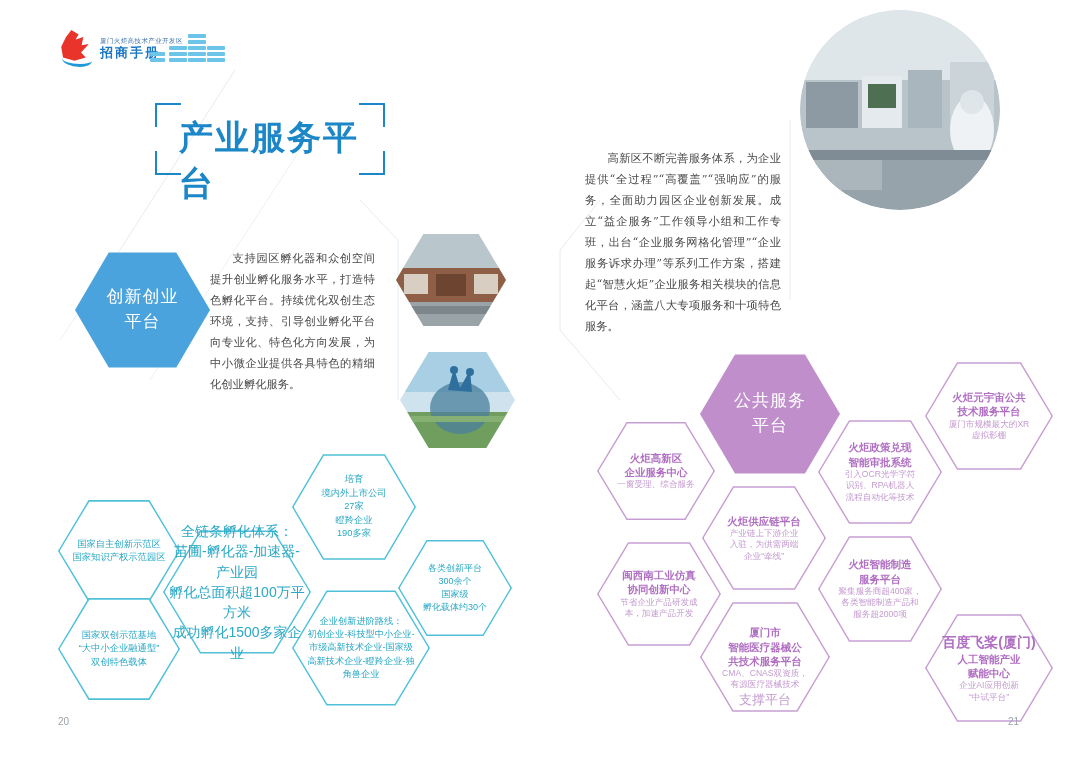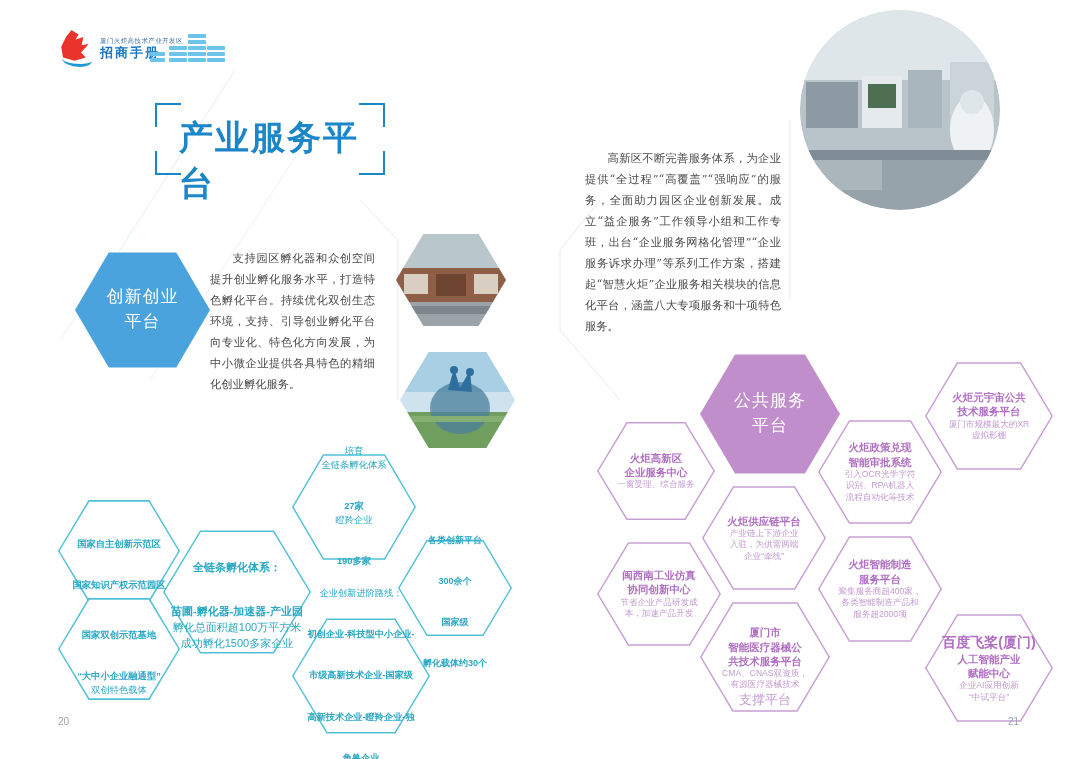--- a/index.html
+++ b/index.html
@@ -48,21 +48,21 @@
   .photo{position:absolute;clip-path:polygon(25% 2%,75% 2%,100% 50%,75% 98%,25% 98%,0% 50%);overflow:hidden;}
   .photo.round{clip-path:circle(50% at 50% 50%);border-radius:50%;}
   .photo svg{display:block;width:100%;height:100%;}
   
   .para{
     position:absolute;font-size:11.3px;line-height:21px;color:#4a4a4a;
     text-align:justify;text-indent:2em;
     font-family:"DejaVu Serif","Liberation Serif",serif;
   }
   .pagenum{position:absolute;font-size:10px;color:#9aa3ab;}
-  .b{font-weight:bold;margin-top:28px;}
+  .b{font-weight:normal;}
 </style>
 </head>
 <body>
 
 <div class="page">
 
   <svg style="position:absolute;left:0;top:0;width:1080px;height:759px;">
     <line x1="235" y1="70" x2="120" y2="250" stroke="#e4edf5" stroke-width="1"></line>
     <line x1="300" y1="150" x2="150" y2="380" stroke="#e9f1f7" stroke-width="1"></line>
     <line x1="120" y1="250" x2="60" y2="340" stroke="#e9f1f7" stroke-width="1"></line>
@@ -154,49 +154,49 @@
       <div class="inner"></div>
     <div class="txt" style="font-size:9.3px;color:#2aa8c4;">
         <div class="b">国家双创示范基地</div>
         <div class="b">“大中小企业融通型”</div>
         <div>双创特色载体</div>
       </div>
   </div>
   <div class="hex" style="left:163px;top:528px;width:148px;height:128px;">
     <div class="shape" style="background:#4fc0d8;"></div>
       <div class="inner"></div>
-    <div class="txt" style="font-size:11px;color:#2aa8c4;padding:0 6px;">
+    <div class="txt" style="font-size:14px;color:#2aa8c4;padding:0 6px;">
         <div class="b">全链条孵化体系：</div>
         <div class="b">苗圃-孵化器-加速器-产业园</div>
         <div>孵化总面积超100万平方米</div>
         <div>成功孵化1500多家企业</div>
       </div>
   </div>
   <div class="hex" style="left:292px;top:452px;width:124px;height:110px;">
     <div class="shape" style="background:#4fc0d8;"></div>
       <div class="inner"></div>
     <div class="txt" style="font-size:9.3px;color:#2aa8c4;">
         <div>培育</div>
-        <div>全链条孵化体系</div>
+        <div>境内外上市公司</div>
         <div class="b">27家</div>
         <div>瞪羚企业</div>
         <div class="b">190多家</div>
       </div>
   </div>
   <div class="hex" style="left:398px;top:538px;width:114px;height:100px;">
     <div class="shape" style="background:#4fc0d8;"></div>
       <div class="inner"></div>
     <div class="txt" style="font-size:9px;color:#2aa8c4;">
         <div class="b">各类创新平台</div>
         <div class="b">300余个</div>
         <div class="b">国家级</div>
         <div class="b">孵化载体约30个</div>
       </div>
   </div>
-  <div class="hex" style="left:292px;top:616px;width:138px;height:120px;">
+  <div class="hex" style="left:292px;top:588px;width:138px;height:120px;">
     <div class="shape" style="background:#4fc0d8;"></div>
       <div class="inner"></div>
     <div class="txt" style="font-size:9.2px;color:#2aa8c4;padding:0 4px;">
         <div>企业创新进阶路线：</div>
         <div class="b">初创企业-科技型中小企业-</div>
         <div class="b">市级高新技术企业-国家级</div>
         <div class="b">高新技术企业-瞪羚企业-独</div>
         <div class="b">角兽企业</div>
       </div>
   </div>

